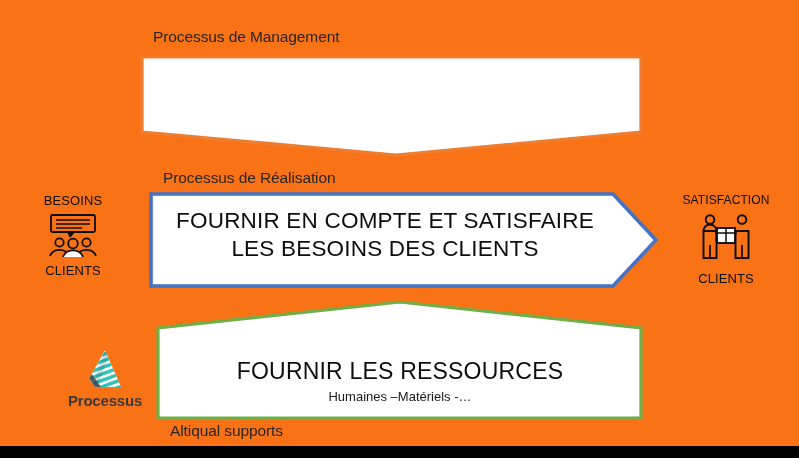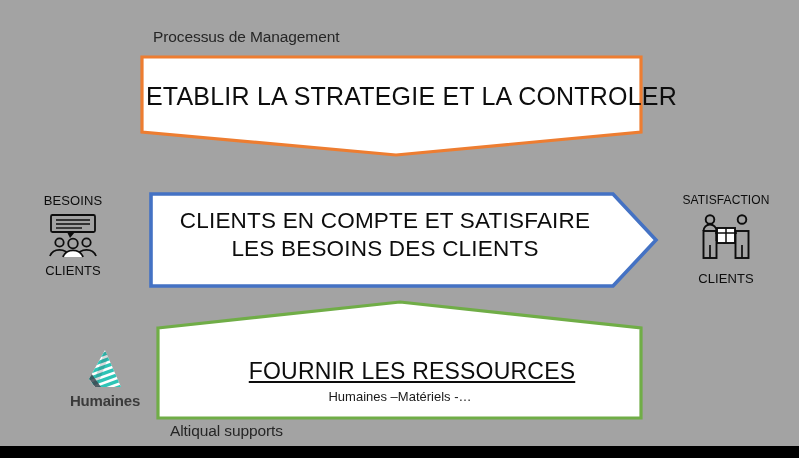--- a/index.html
+++ b/index.html
@@ -13,21 +13,21 @@
     position: relative;
     overflow: hidden;
     font-family: "Liberation Sans", sans-serif;
     color: #000000;
   }
   #stage {
     position: absolute;
     left: 0; top: 0;
     width: 799px;
     height: 458px;
-    background: #a3a3a3;
+    background: #f97316;
   }
   .svg-layer {
     position: absolute;
     left: 0; top: 0;
     width: 799px;
     height: 458px;
   }
 
   
   .band-caption {
@@ -57,24 +57,23 @@
     letter-spacing: 0.2px;
   }
   #real-title {
     left: 155px; top: 207px; width: 460px;
     font-size: 22.5px;
     line-height: 28px;
     letter-spacing: 0.2px;
     white-space: normal;
   }
   #res-title {
-    left: 172px; top: 358px; width: 480px;
+    left: 160px; top: 358px; width: 480px;
     font-size: 23px;
     letter-spacing: 0.2px;
-    text-decoration: underline;
   }
   #res-subtitle {
     left: 160px; top: 389px; width: 480px;
     font-size: 13px;
     color: #1a1a1a;
   }
 
   
   .side-block {
     position: absolute;
@@ -137,27 +136,27 @@
 
     <polygon points="142,57 641,57 641,132 396,155 142,132" fill="#ffffff" stroke="#ED7D31" stroke-width="3.2" stroke-linejoin="miter"></polygon>
 
     <polygon points="151,194 613,194 656,240 613,286 151,286" fill="#ffffff" stroke="#4472C4" stroke-width="3.6" stroke-linejoin="miter"></polygon>
 
     <polygon points="158,328 400,302 641,328 641,418 158,418" fill="#ffffff" stroke="#70AD47" stroke-width="3.2" stroke-linejoin="miter"></polygon>
   </svg>
 
   <div class="band-caption" id="caption-management">Processus de Management</div>
 
+  <div class="band-caption" id="caption-realisation">Processus de Réalisation</div>
 
   <div class="band-caption" id="caption-supports">Altiqual supports</div>
 
-  <div class="shape-text" id="mgmt-title">ETABLIR LA STRATEGIE ET LA CONTROLER</div>
 
   <div class="shape-text" id="real-title">
-    <span>CLIENTS EN COMPTE ET SATISFAIRE</span><br>
+    <span>FOURNIR EN COMPTE ET SATISFAIRE</span><br>
     <span>LES BESOINS DES CLIENTS</span>
   </div>
 
   <div class="shape-text" id="res-title">FOURNIR LES RESSOURCES</div>
 
   <div class="shape-text" id="res-subtitle">Humaines –Matériels -…</div>
 
   <div class="side-block" id="side-left">
     <div class="side-label top">BESOINS</div>
 
@@ -221,18 +220,18 @@
           <rect x="-10" y="16" width="70" height="3.4" fill="#2EC4B6"></rect>
           <rect x="-10" y="22" width="70" height="3.4" fill="#2EC4B6"></rect>
           <rect x="-10" y="28" width="70" height="3.4" fill="#2EC4B6"></rect>
           <rect x="-10" y="34" width="70" height="3.4" fill="#2EC4B6"></rect>
           <rect x="-10" y="40" width="70" height="3.4" fill="#2EC4B6"></rect>
         </g>
         <polygon points="6,30 12,38 18,38 8,24" fill="#3C4650" opacity="0.85"></polygon>
         <polygon points="22,1 28,1 14,38 9,38" fill="#3C4650" opacity="0.20"></polygon>
       </g>
     </svg>
-    <span id="logo-text">Humaines</span>
+    <span id="logo-text">Processus</span>
   </div>
 
   <div id="bottom-bar"></div>
 
 </div>
 
 </body></html>

